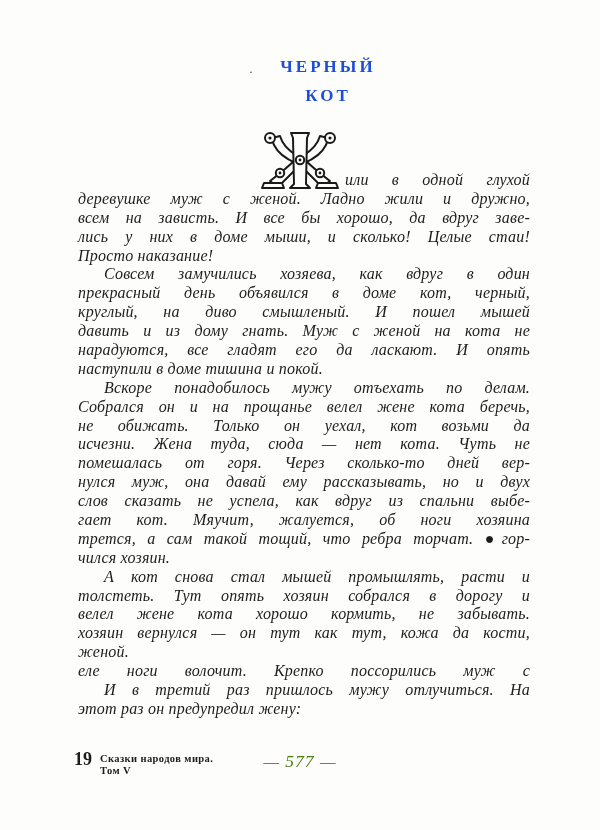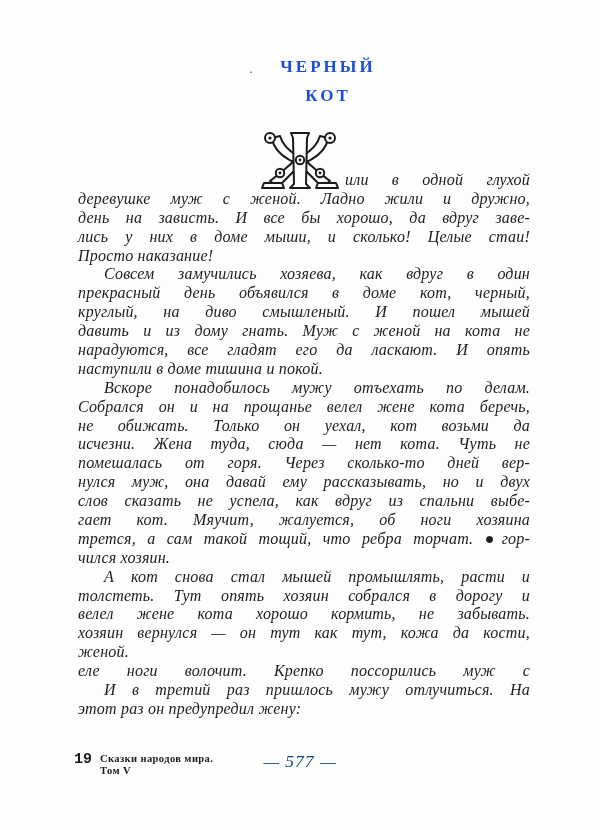--- a/index.html
+++ b/index.html
@@ -73,40 +73,39 @@
     position: absolute;
     left: 74px;
     top: 753px;
     display: flex;
     align-items: flex-start;
     gap: 8px;
     color: #1c1c1c;
   }
   .sig {
     font-weight: bold;
-    font-size: 15px;
+    font-size: 18px;
     line-height: 13px;
-    font-family: Liberation Mono, monospace;
   }
   .ed {
     font-size: 10.5px;
     font-weight: bold;
     line-height: 12px;
     letter-spacing: 0.4px;
   }
   .pagenum {
     position: absolute;
     top: 751px;
     left: 0;
     width: 600px;
     text-align: center;
     font-style: italic;
     font-size: 17.5px;
     letter-spacing: 1px;
-    color: #0c4a6e;
+    color: #4d7c0f;
   }
 </style>
 </head>
 <body>
 
 <div class="page">
 
   <span class="title-mark">·</span>
 
   <div class="title">
@@ -139,21 +138,21 @@
         <path d="M34 4 L52 4 L50 9 L49 55 L53 59 L33 59 L37 55 L36 9 Z"></path>
         <circle cx="43" cy="31" r="4.2"></circle>
         <circle cx="43" cy="31" r="1.4" fill="#1a1a1a" stroke="none"></circle>
       </g>
     </svg>
   </div>
 
   <div class="text-block" id="text-block">
       <div class="line drop-first">или в одной глухой</div>
       <div class="line">деревушке муж с женой. Ладно жили и дружно,</div>
-      <div class="line">день на зависть. И все бы хорошо, да вдруг заве-</div>
+      <div class="line">всем на зависть. И все бы хорошо, да вдруг заве-</div>
       <div class="line">лись у них в доме мыши, и сколько! Целые стаи!</div>
       <div class="line last">Просто наказание!</div>
       <div class="line indent">Совсем замучились хозяева, как вдруг в один</div>
       <div class="line">прекрасный день объявился в доме кот, черный,</div>
       <div class="line">круглый, на диво смышленый. И пошел мышей</div>
       <div class="line">давить и из дому гнать. Муж с женой на кота не</div>
       <div class="line">нарадуются, все гладят его да ласкают. И опять</div>
       <div class="line last">наступили в доме тишина и покой.</div>
       <div class="line indent">Вскоре понадобилось мужу отъехать по делам.</div>
       <div class="line">Собрался он и на прощанье велел жене кота беречь,</div>

